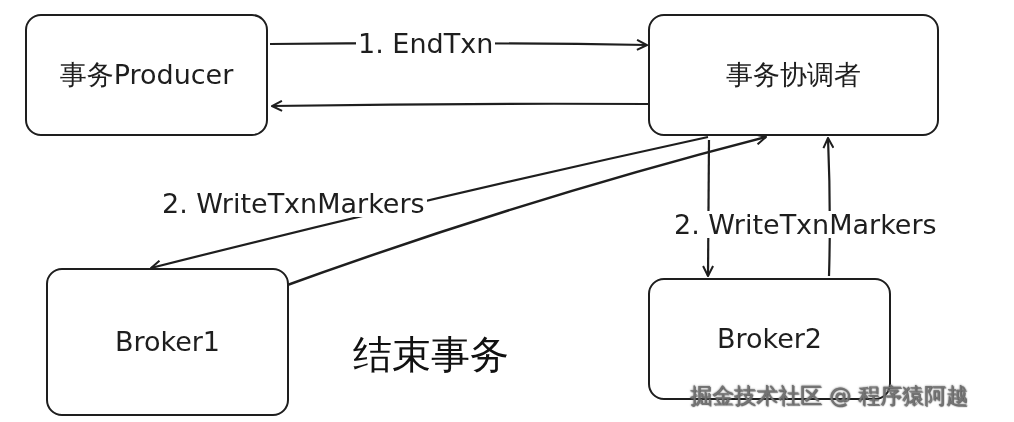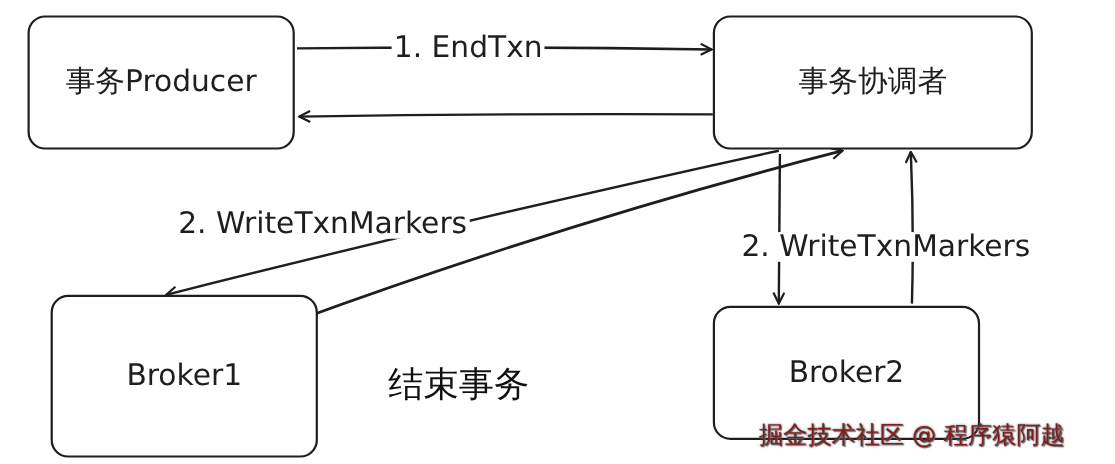--- a/index.html
+++ b/index.html
@@ -3,22 +3,22 @@
 <meta charset="utf-8">
 <style>
   html, body { margin: 0; padding: 0; background: #ffffff; }
   #canvas { position: relative; width: 1014px; height: 422px; overflow: hidden; background: #ffffff; }
   svg.lines { position: absolute; left: 0; top: 0; }
   .node { position: absolute; box-sizing: border-box; border: 2.5px solid #1e1e1e; border-radius: 16px;
           background: #ffffff; display: flex; flex-direction: column; align-items: center; justify-content: center;
           color: #1e1e1e; font-family: "DejaVu Sans", sans-serif; font-size: 27px; line-height: 1.2; }
   .label { position: absolute; font-family: "DejaVu Sans", sans-serif; color: #1e1e1e; font-size: 27px;
            background: #ffffff; white-space: nowrap; line-height: 1; padding: 0 2px; }
-  .caption { position: absolute; font-family: "DejaVu Sans", sans-serif; color: #111; font-size: 32px; white-space: nowrap; }
-  .watermark { position: absolute; font-family: "DejaVu Sans", sans-serif; font-size: 22px; color: #7f1d1d;
+  .caption { position: absolute; font-family: "DejaVu Sans", sans-serif; color: #111; font-size: 39px; white-space: nowrap; }
+  .watermark { position: absolute; font-family: "DejaVu Sans", sans-serif; font-size: 22px; color: #737373;
                white-space: nowrap; text-shadow: 0 0 2px #555, 1px 1px 1px #666; }
 </style>
 </head>
 <body>
 
 <div id="canvas">
 
   <svg class="lines" width="1014" height="422" viewBox="0 0 1014 422">
     <defs>
       <marker id="arr" viewBox="0 0 12 12" refX="11" refY="6" markerWidth="12" markerHeight="12" orient="auto" markerUnits="userSpaceOnUse">

